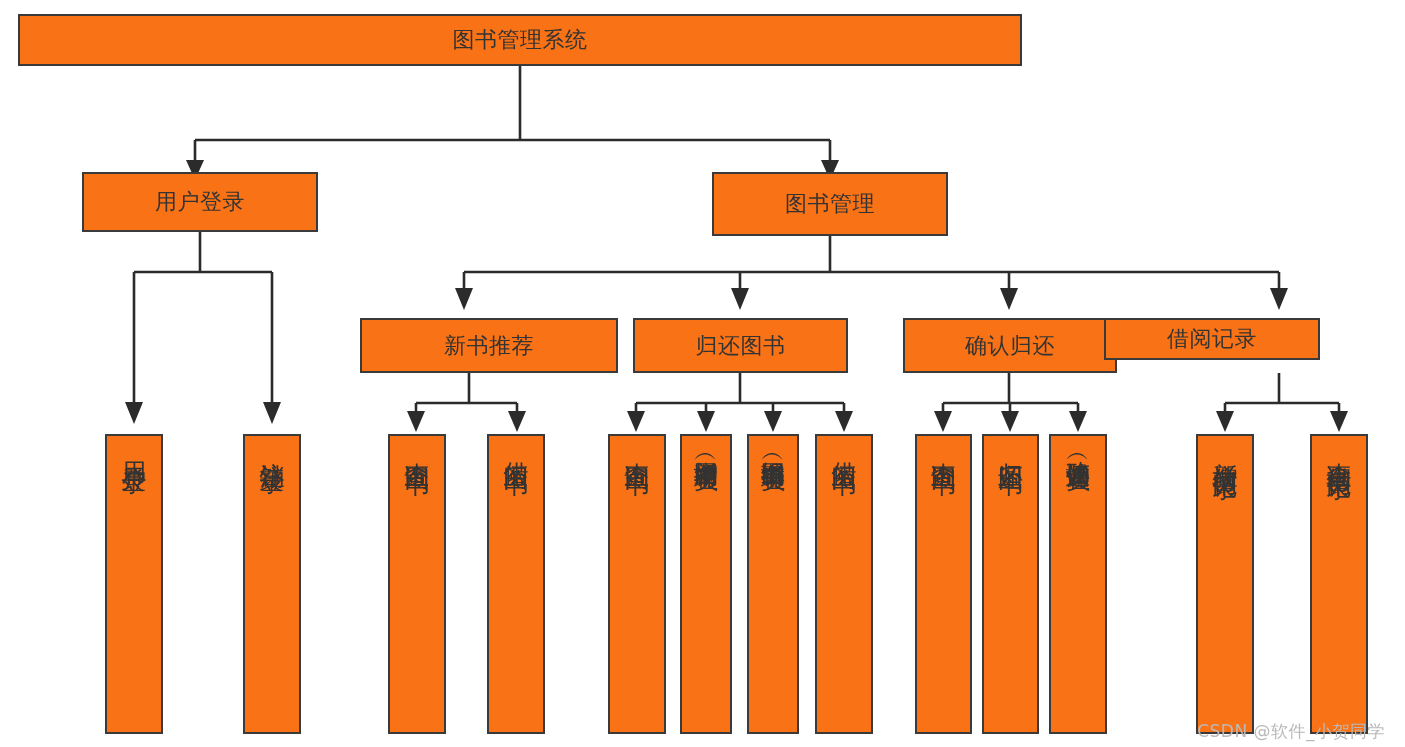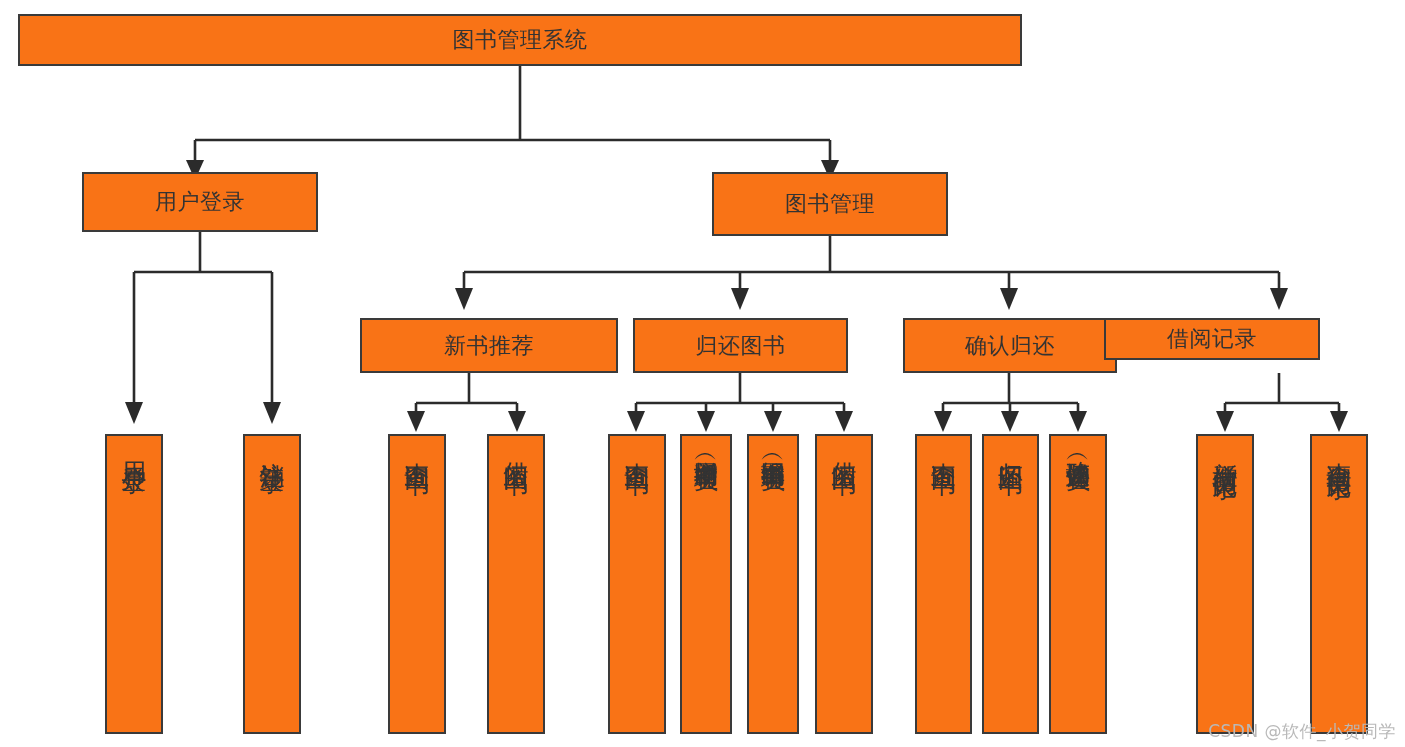--- a/index.html
+++ b/index.html
@@ -61,21 +61,21 @@
     letter-spacing: 3px;
     white-space: nowrap;
     line-height: 1;
   }
   .node.vert.narrow .lbl {
     font-size: 24px;
     letter-spacing: 1px;
   }
   #watermark {
     position: absolute;
-    right: 9px;
+    right: 20px;
     bottom: 4px;
     font-size: 17px;
     color: #b9b9b9;
     letter-spacing: 0.5px;
     z-index: 3;
     white-space: nowrap;
     font-family: "DejaVu Sans", "Liberation Sans", sans-serif;
     margin-left: 16px;
   }
 </style>

